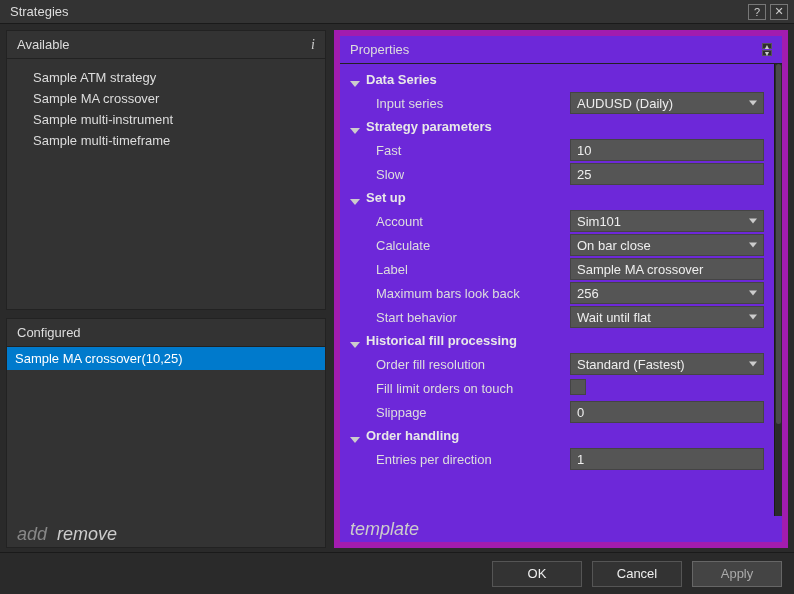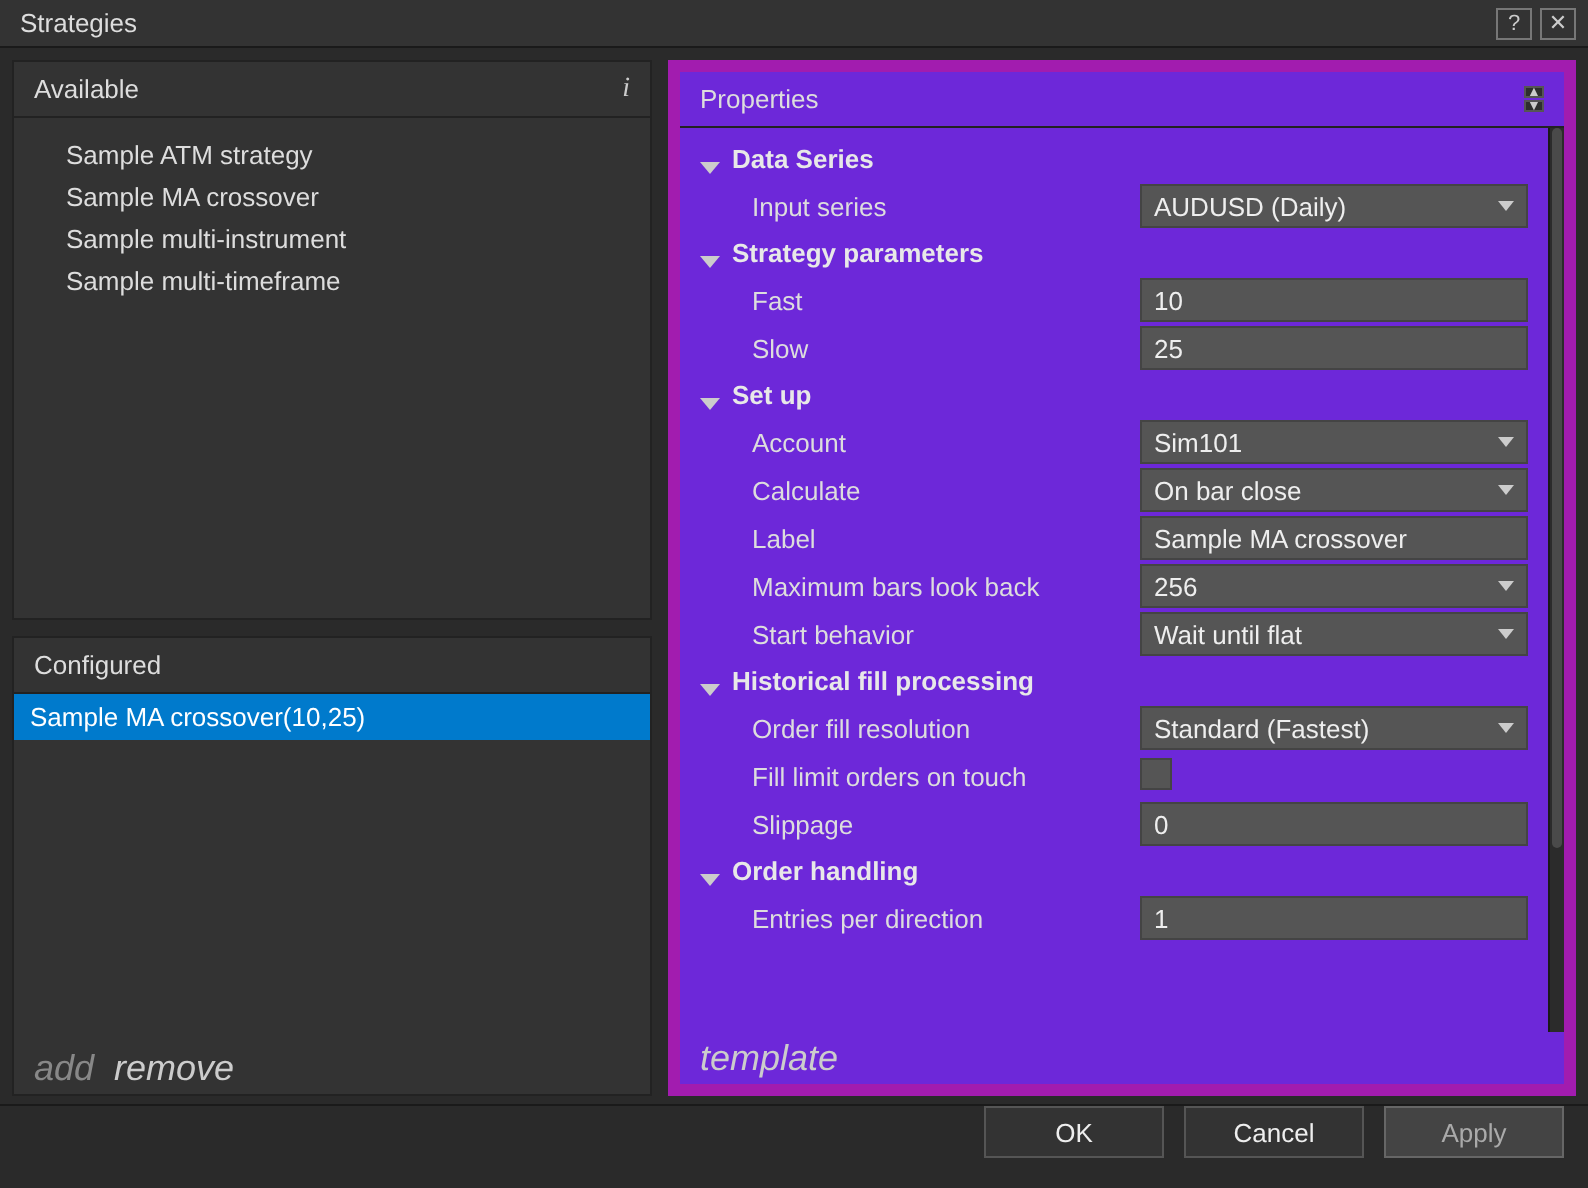--- a/index.html
+++ b/index.html
@@ -37,21 +37,21 @@
   .grp .tri { width: 0; height: 0; border-left: 5px solid transparent; border-right: 5px solid transparent; border-top: 6px solid #ccc; display: inline-block; }
   .row { display: flex; align-items: center; padding: 1px 6px 1px 0; height: 24px; }
   .row .lbl { width: 230px; padding-left: 36px; color: #ddd; }
   .row .ctl { flex: 1; }
   .select, .textinput { width: 100%; height: 22px; background: #555; border: 1px solid #444; color: #eee; padding: 0 6px; font-size: 13px; display: flex; align-items: center; position: relative; }
   .select { padding-right: 20px; cursor: pointer; }
   .select .chev { position: absolute; right: 6px; top: 50%; transform: translateY(-50%); width: 0; height: 0; border-left: 4px solid transparent; border-right: 4px solid transparent; border-top: 5px solid #ccc; }
   .textinput { }
   .textinput input { width: 100%; background: transparent; border: none; outline: none; color: #eee; font-size: 13px; }
   .chk { width: 16px; height: 16px; background: #555; border: 1px solid #444; display: inline-block; }
-  .buttons { height: 42px; display: flex; justify-content: flex-end; gap: 10px; padding: 0 12px; background: #2a2a2a; border-top: 1px solid #1a1a1a; }
+  .buttons { height: 42px; display: flex; align-items: center; justify-content: flex-end; gap: 10px; padding: 0 12px; background: #2a2a2a; border-top: 1px solid #1a1a1a; }
   .btn { min-width: 90px; height: 26px; background: #333; border: 1px solid #555; color: #eee; display: flex; align-items: center; justify-content: center; cursor: pointer; font-size: 13px; }
   .btn.dim { background: #444; color: #aaa; border-color: #666; }
 </style>
 </head>
 <body>
 
 <div class="window">
   <div class="titlebar">
     <div class="title">Strategies</div>
     <div class="winbtn">?</div>

